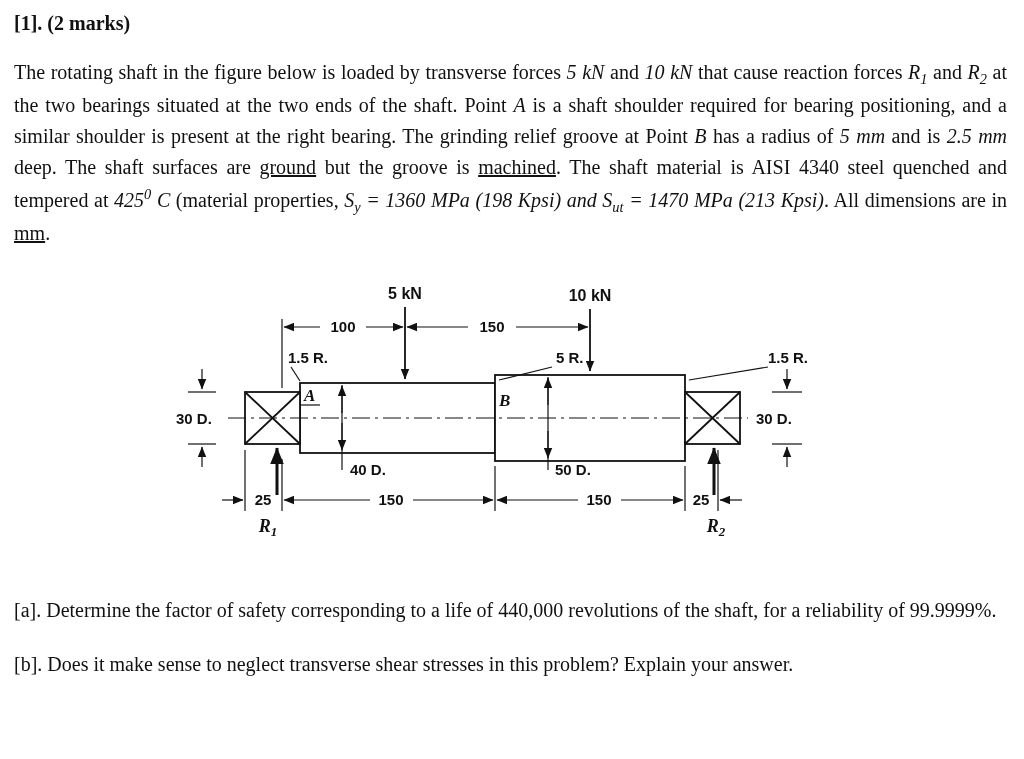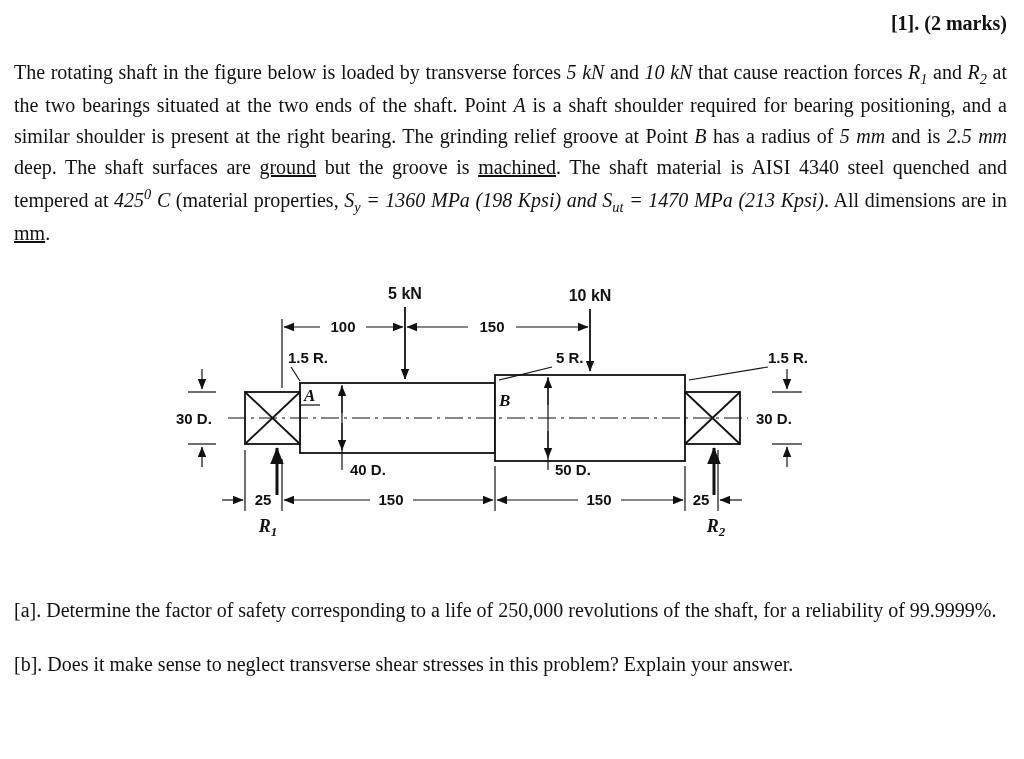--- a/index.html
+++ b/index.html
@@ -2,21 +2,21 @@
 <html><head>
 <meta charset="utf-8">
 <style>
   html,body{margin:0;padding:0;}
   body{
     width:1024px;height:759px;background:#ffffff;color:#111;
     font-family:"Liberation Serif",serif;font-size:20px;
     overflow:hidden;
   }
   .page{padding:8px 17px 0 14px;}
-  .heading{font-size:20px;font-weight:700;margin:4px 0 0 0;text-align:right;}
+  .heading{font-size:20px;font-weight:700;margin:4px 0 0 0;}
   .problem{margin:22px 0 0 0;line-height:1.55;text-align:justify;}
   .i{font-style:italic;}
   .u{text-decoration:underline;}
   .sub{vertical-align:sub;font-size:0.72em;}
   .sup{vertical-align:super;font-size:0.72em;}
   .figure{margin:24px 0 0 156px;}
   svg{display:block;}
   svg text{
     font-family:"Liberation Sans",sans-serif;font-size:15px;font-weight:700;
     fill:#111;stroke:none;
@@ -152,16 +152,16 @@
 
       <g stroke="#111" stroke-width="3">
         <line x1="107" y1="222" x2="107" y2="175" marker-end="url(#ahb)"></line>
         <line x1="544" y1="222" x2="544" y2="175" marker-end="url(#ahb)"></line>
       </g>
       <text class="r-label" x="98" y="259" text-anchor="middle"><tspan>R</tspan><tspan dy="4" font-size="13">1</tspan></text>
       <text class="r-label" x="546" y="259" text-anchor="middle"><tspan>R</tspan><tspan dy="4" font-size="13">2</tspan></text>
     </svg>
   </div>
 
-  <p class="q">[a]. Determine the factor of safety corresponding to a life of 250,000 revolutions of the shaft, for a reliability of 99.9999%.</p>
+  <p class="q">[a]. Determine the factor of safety corresponding to a life of 440,000 revolutions of the shaft, for a reliability of 99.9999%.</p>
   <p class="q q-b">[b]. Does it make sense to neglect transverse shear stresses in this problem? Explain your answer.</p>
 
 </div>
 
 </body></html>

